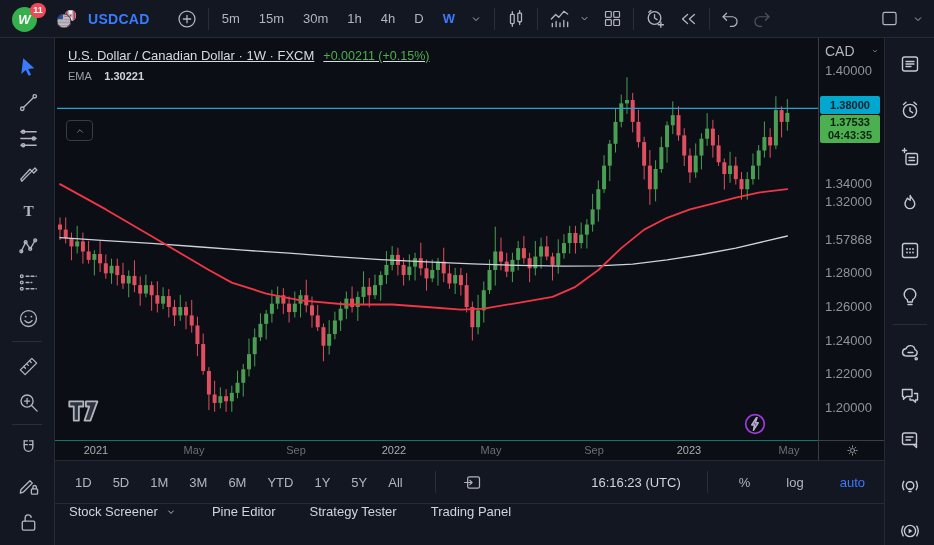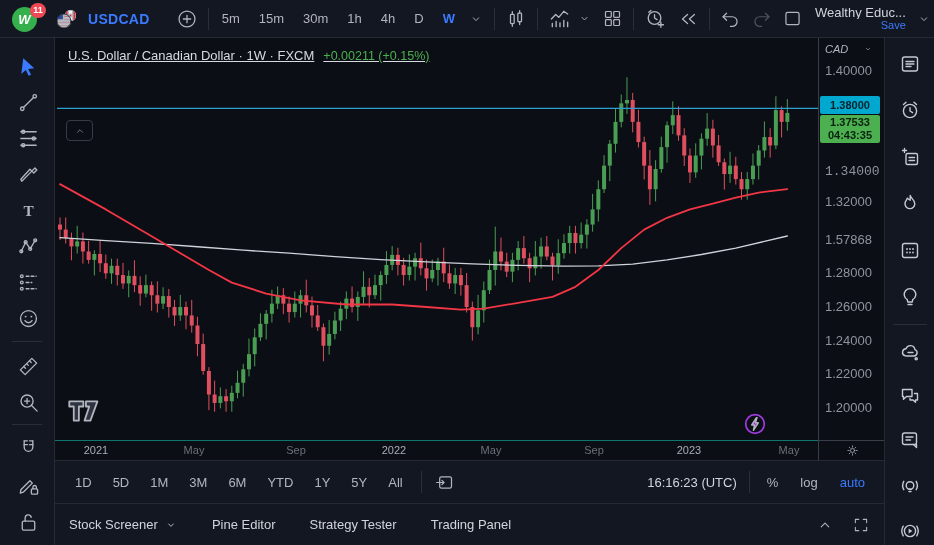--- a/index.html
+++ b/index.html
@@ -40,41 +40,41 @@
   .ema-val { margin-left:10px; font-weight:bold; }
   #collapse-chip { position:absolute; left:11px; top:82px; width:27px; height:21px; border:1px solid #363b47; border-radius:4px; display:flex; align-items:center; justify-content:center; color:#9aa0aa; z-index:5; cursor:pointer; }
   #tv-watermark { position:absolute; left:13px; top:362px; z-index:4; }
   #flash-btn { position:absolute; left:688px; top:374px; width:24px; height:24px; cursor:pointer; z-index:5; }
   #time-axis { position:absolute; left:0; top:402px; width:763px; height:20px; border-top:1px solid #0f766e; background:#0b0e14; z-index:6; }
   .t-label { position:absolute; top:3px; width:44px; text-align:center; font-size:11px; color:#6b7078; }
   .t-label.major { color:#a9adb8; }
 
   
   #price-axis { position:absolute; left:818px; top:38px; width:66px; height:422px; background:#0b0e14; border-left:1px solid #3a3e49; z-index:10; }
-  #cad-label { position:absolute; left:6px; top:5px; font-size:11px; color:#b2b5be; display:flex; align-items:center; gap:15px; cursor:pointer;font-style:italic; }
+  #cad-label { position:absolute; left:6px; top:5px; font-size:14px; color:#b2b5be; display:flex; align-items:center; gap:15px; cursor:pointer; }
   .tick { position:absolute; left:6px; font-size:13px; color:#8f939e; line-height:14px; }
   #alert-badge { position:absolute; left:1px; width:60px; height:18px; background:#00a7cf; color:#06222b; font-size:11px; font-weight:bold; display:flex; align-items:center; justify-content:center; border-radius:2px; z-index:3; }
   #price-badge { position:absolute; left:1px; width:60px; height:28px; background:#4caf50; color:#0b2210; font-size:11px; font-weight:bold; display:flex; flex-direction:column; align-items:center; justify-content:center; line-height:13px; border-radius:2px; z-index:3; }
   #axis-gear-cell { position:absolute; left:0; top:402px; width:66px; height:20px; border-top:1px solid #3a3e49; display:flex; align-items:center; justify-content:center; color:#9aa0aa; }
 
   
   #right-sidebar { position:absolute; left:884px; top:38px; width:50px; height:507px; background:#131722; border-left:1px solid #252a35; z-index:20; }
   .rtool { position:absolute; left:11px; width:28px; height:28px; display:flex; align-items:center; justify-content:center; color:#c6c9d1; cursor:pointer; }
   .rtool-div { position:absolute; left:8px; width:34px; height:1px; background:#2a2e39; }
 
   
-  #bottom-toolbar { position:absolute; left:55px; top:460px; width:829px; height:43px; background:#131722; border-top:1px solid #252a35; display:flex; align-items:center; gap:12px; padding:0 14px 0 14px; z-index:15; }
+  #bottom-toolbar { position:absolute; left:55px; top:460px; width:829px; height:43px; background:#131722; border-top:1px solid #252a35; display:flex; align-items:center; gap:26px; padding:0 14px 0 14px; z-index:15; }
   .range-btn { color:#b2b5be; font-size:13px; padding:3px 6px; border-radius:4px; cursor:pointer; }
   #range-row { display:flex; align-items:center; gap:9px; }
   #clock-text { color:#d1d4dc; font-size:13px; }
   .scale-btn { color:#b2b5be; font-size:13px; padding:2px 5px; cursor:pointer; }
   .scale-btn.accent { color:#3a7afe; }
 
   
-  #bottom-panel { position:absolute; left:55px; top:503px; width:829px; height:42px; background:#131722; border-top:1px solid #252a35; display:flex; gap:34px; padding:0 14px; z-index:15; }
+  #bottom-panel { position:absolute; left:55px; top:503px; width:829px; height:42px; background:#131722; border-top:1px solid #252a35; display:flex; gap:34px; padding:0 14px; z-index:15;flex-direction:column; }
   .bp-tab { color:#d1d4dc; font-size:13px; display:flex; align-items:center; gap:6px; cursor:pointer; white-space:nowrap; }
   #bp-right { margin-left:auto; display:flex; align-items:center; gap:18px; }
 </style>
 </head>
 <body>
 
 <div id="app">
 
   <div id="topbar">
     <div id="logo-wrap">
@@ -204,24 +204,20 @@
             <path d="M20.5 10H10a5.5 5.5 0 0 0 0 11h2"></path>
           </g>
         </svg>
     </div>
     <div class="icon-btn ml-auto">
       <svg width="21" height="21" viewBox="0 0 24 24">
           <g>
             <rect x="4.5" y="5" width="15" height="14" rx="2"></rect>
           </g>
         </svg>
-    </div>
-    <div id="account">
-      <div id="account-name">Wealthy Educ...</div>
-      <div id="save-label">Save</div>
     </div>
     <div class="icon-btn">
       <svg width="16" height="16" viewBox="0 0 24 24">
           <g>
             <path d="m8 10.2 4 4.2 4-4.2"></path>
           </g>
         </svg>
     </div>
   </div>
 
@@ -602,20 +598,24 @@
         <rect x="728.3290000000001" y="70.91961000000003" width="4" height="8.970389999999725" fill="#4a9e53" stroke="none"></rect>
         <polyline points="3,195.68040000000008 48.816,198.54149999999976 94.632,201.4025999999998 140.448,204.76859999999982 186.264,208.13459999999984 232.08,211.16399999999987 277.896,214.52999999999986 323.712,217.5593999999999 369.528,219.9156 415.34400000000005,221.9351999999998 461.16,223.4499 506.976,224.12309999999994 541.3380000000001,223.78649999999996 575.7,222.10349999999977 610.062,217.89599999999987 644.424,212.5104000000001 678.7860000000001,206.11500000000004 707.421,199.38300000000004 730.3290000000001,193.99739999999989" stroke="#cfd3dc" stroke-width="1.3" fill="none" stroke-linejoin="round"></polyline>
         <polyline points="3,142.161 48.816,167.40599999999984 94.632,194.33399999999986 128.994,214.52999999999986 151.90200000000002,227.9939999999999 174.81,240.61649999999997 209.17200000000003,251.5559999999999 243.53400000000002,258.2879999999999 289.35,262.4954999999998 335.166,262.4954999999998 369.528,265.0199999999999 403.89000000000004,267.54449999999997 426.798,266.7030000000001 461.16,260.8125 495.52200000000005,254.9219999999999 518.4300000000001,244.8239999999999 541.3380000000001,227.9939999999999 564.246,206.11500000000004 587.154,187.60199999999983 610.062,175.82100000000003 632.97,167.40599999999984 655.878,161.5155000000001 678.7860000000001,155.625 701.6940000000001,150.5759999999998 730.3290000000001,147.04169999999982" stroke="#f23645" stroke-width="1.8" fill="none" stroke-linejoin="round"></polyline>
         <line x1="0" x2="761" y1="66.4260000000001" y2="66.4260000000001" stroke="#2f9fd0" stroke-width="1.2"></line>
       </svg>
 
     <div id="chart-header">
       <div id="chart-title-row">
         <span>U.S. Dollar / Canadian Dollar · 1W · FXCM</span><span id="chart-change">+0.00211 (+0.15%)</span>
       </div>
+      <div class="ema-row">
+        <span>EMA</span>
+        <span class="ema-val" style="color:#d1d4dc;">1.30221</span>
+      </div>
     </div>
 
     <div id="collapse-chip">
       <svg width="12" height="12" viewBox="0 0 24 24">
           <g>
             <path d="m7 14.5 5-5 5 5"></path>
           </g>
         </svg>
     </div>
 
@@ -661,21 +661,21 @@
       <svg width="15" height="15" viewBox="0 0 24 24">
           <g>
             <circle cx="12" cy="12" r="3.2"></circle>
             <path d="M12 4.5v2.2M12 17.3v2.2M4.5 12h2.2M17.3 12h2.2M6.7 6.7l1.6 1.6M15.7 15.7l1.6 1.6M17.3 6.7l-1.6 1.6M8.3 15.7l-1.6 1.6"></path>
           </g>
         </svg>
     </div>
   <div class="tick" style="top: 26.4px;">1.40000</div>
       <div class="tick" style="top: 60.06px;">1.38000</div>
       <div class="tick" style="top: 93.72px;">1.36000</div>
-      <div class="tick" style="top: 127px; font-family: Liberation Mono, monospace;">1.34000</div>
+      <div class="tick" style="top: 139px;">1.34000</div>
       <div class="tick" style="top: 157px;">1.32000</div>
       <div class="tick" style="top: 194.7px;">1.57868</div>
       <div class="tick" style="top: 228.36px;">1.28000</div>
       <div class="tick" style="top: 262.02px;">1.26000</div>
       <div class="tick" style="top: 295.68px;">1.24000</div>
       <div class="tick" style="top: 329.34px;">1.22000</div>
       <div class="tick" style="top: 363px;">1.20000</div>
       <div id="alert-badge" style="top: 58.06px;">1.38000</div>
       <div id="price-badge" style="top: 77.06px;">
       <span>1.37533</span>

